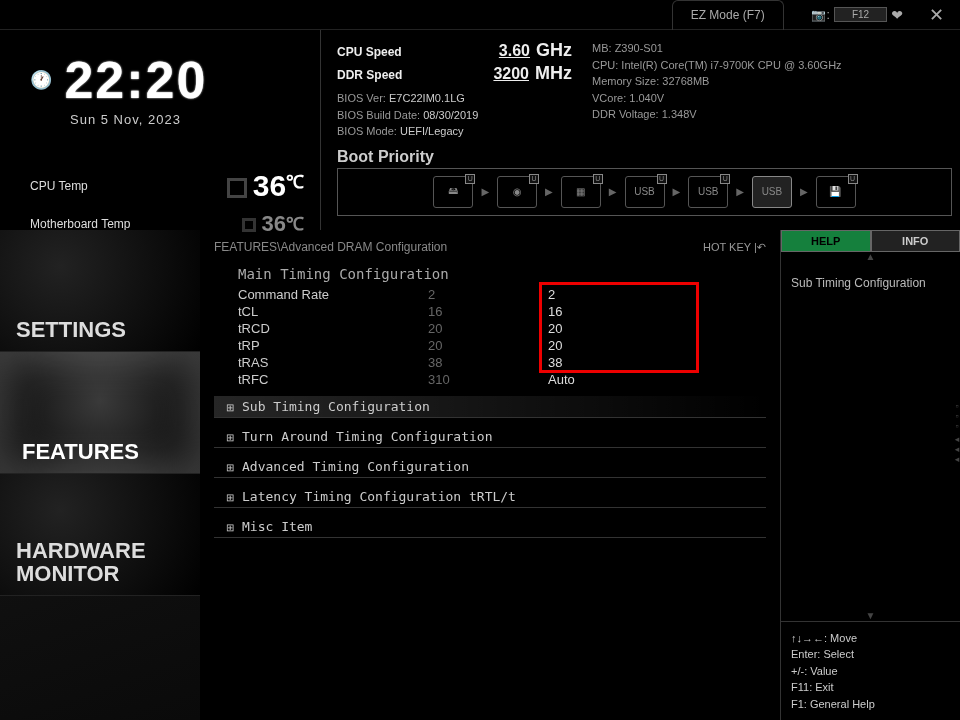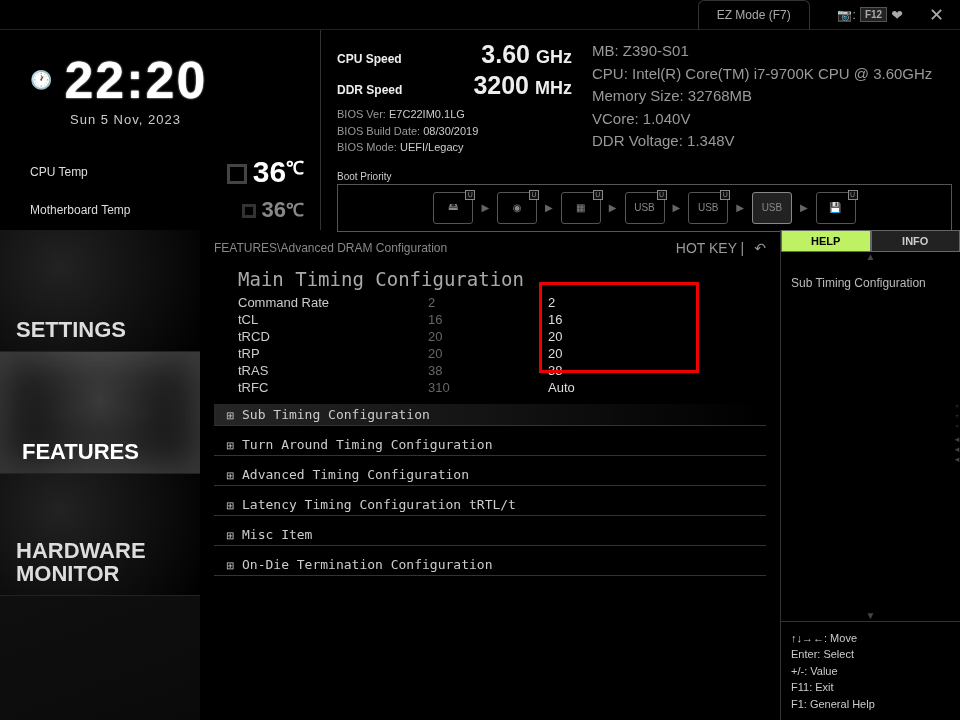--- a/index.html
+++ b/index.html
@@ -2,82 +2,82 @@
 <html><head>
 <meta charset="utf-8">
 <style>
 * { margin: 0; padding: 0; box-sizing: border-box; font-family: "Segoe UI", Arial, sans-serif; }
 body { background: #000; color: #ccc; width: 960px; height: 720px; overflow: hidden; position: relative; }
 
 
 .topbar { height: 30px; background: #000; display: flex; justify-content: flex-end; align-items: center; border-bottom: 1px solid #222; }
 .topbar-item { padding: 0 10px; height: 30px; display: flex; align-items: center; font-size: 12px; color: #aaa; }
 .ez-mode { border: 1px solid #333; border-bottom: none; border-radius: 6px 6px 0 0; padding: 4px 18px; margin-right: 18px; }
-.f12badge { border:1px solid #555; padding:1px 4px; margin:0 4px; font-weight:bold; background:#222; font-size:10px;}
+.f12badge { border:1px solid #555; padding:1px 17px; margin:0 4px; font-weight:normal; background:#222; font-size:10px;}
 .heart-icon { font-size:14px; }
 .close-x { font-size: 18px; padding: 0 16px; cursor: pointer; }
 
 
 .header { display: flex; height: 200px; }
 .header-left { width: 320px; padding: 20px 16px 10px 30px; }
 .clock-row { display:flex; align-items:center; gap:12px;}
 .clock-icon { font-size: 18px; }
 .clock { font-family: "Arial Black", sans-serif; font-size: 52px; font-weight: 900; letter-spacing: 2px; color: #fff; text-shadow: 0 0 2px #fff; }
 .datestr { font-size: 13px; color:#ccc; margin-left: 40px; margin-top:2px; letter-spacing:1px;}
-.temp-block { margin-top: 28px; text-align: center;}
+.temp-block { margin-top: 42px; text-align: center;}
 .temp-row { display:flex; justify-content:space-between; align-items:center; margin-bottom:8px;}
 .temp-label { font-size: 12px; color:#ddd; }
 .temp-val { font-family:"Arial Black",sans-serif; font-size:30px; color:#fff; font-weight:900;}
 .temp-val.small { font-size:22px; color:#888;}
 .deg { font-size:18px; vertical-align: top;}
 .sq { display:inline-block; width:20px; height:20px; border:3px solid #444; margin-right:6px; vertical-align:middle;}
 .sq.dim{ border-color:#333; width:14px; height:14px;}
 
 .header-right { flex:1; padding: 10px 8px 0 16px; border-left: 1px solid #333;}
 .speed-line { display:flex; align-items:baseline; margin-bottom:2px;}
 .speed-label { font-size: 12px; font-weight:700; color:#eee; width:130px;}
-.speed-val { font-size: 25px; font-weight:700; color:#eee; width:65px; text-align:right;}
+.speed-val { font-size: 16px; font-weight:700; color:#eee; width:65px; text-align:right;text-decoration:underline;}
 .speed-unit { font-size:18px; font-weight:700; color:#eee; margin-left:6px;}
 .sysinfo { font-family: "Consolas", monospace; font-size:11px; color:#999; margin-top:6px; line-height:1.5;}
 .sysinfo .hl{ color:#ccc;}
-.mb-block { font-family:"Consolas",monospace; font-size:15px; color:#999; line-height:1.5;}
+.mb-block { font-family:"Consolas",monospace; font-size:11px; color:#999; line-height:1.5;}
 .header-right-row { display:flex; gap:20px;}
 .header-right-col1 { width:235px;}
 .header-right-col2 { flex:1;}
-.boot-label { font-size:10px; font-weight:normal; color:#ccc; margin-top:15px;}
+.boot-label { font-size:16px; font-weight:bold; color:#ccc; margin-top:8px;}
 .boot-strip { border:1px solid #555; height:48px; margin-top:2px; display:flex; gap:8px; align-items:center; padding:0 10px; justify-content:center;}
 .boot-dev { width:40px; height:32px; border:1px solid #555; border-radius:3px; display:flex; align-items:center; justify-content:center; font-size:10px; color:#888; position:relative;}
 .boot-dev .ubadge{position:absolute; top:-3px; right:-3px; width:10px; height:10px; border:1px solid #888; font-size:7px; line-height:8px; text-align:center; background:#111;}
 .boot-arrow{ color:#666; font-size:10px;}
 
 
 .main { display:flex; height: 490px; }
 .sidebar { width: 200px; background: linear-gradient(160deg,#1a1a1a,#0a0a0a); }
 .side-item { height:122px; display:flex; flex-direction:column; justify-content:flex-end; padding:10px 16px; font-size:22px; font-weight:600; color:#ddd; border-bottom:1px solid #222; cursor:pointer; background: radial-gradient(circle at 30% 30%, #222, #000);}
 .side-item.active { color:#fff; box-shadow: inset 0 0 40px 6px rgba(255,255,255,.25); background: radial-gradient(circle at 50% 40%, #3a3a3a, #000); padding-left: 22px;}
 .side-label{ line-height:1.05;}
 
 .content { flex:1; padding: 10px 14px; position:relative;}
 .breadcrumb-row{ display:flex; justify-content:space-between; align-items:center; font-family:"Consolas",monospace; font-size:12px; color:#888; margin-bottom:12px;}
-.hotkey { font-size:14px; color:#999; display:flex; align-items:flex-start; gap:10px; cursor:pointer;}
-
-.section-title { font-family:"Consolas",monospace; font-size:19px; color:#aaa; margin:6px 0 4px 24px;}
+.hotkey { font-size:11px; color:#999; display:flex; align-items:flex-start; cursor:pointer;}
+
+.section-title { font-family:"Consolas",monospace; font-size:14px; color:#aaa; margin:6px 0 4px 24px;}
 .opt-row { display:flex; font-family:"Consolas",monospace; font-size:13px; padding:1px 0 1px 24px; align-items:center;}
 .opt-label { width:190px; color:#ccc;}
 .opt-curr { width:120px; color:#666; text-align:left;}
 .opt-val { width:120px; color:#ddd;}
 .submenu { font-family:"Consolas",monospace; font-size:13px; padding:3px 0 3px 12px; margin-top:8px; border-bottom:1px solid #333; cursor:pointer; color:#ccc;}
 .submenu.hl{ background: linear-gradient(90deg, rgba(255,255,255,.15), transparent);}
 .exp-icon{ display:inline-block; width:10px; margin-right:6px; font-size:10px;}
 
 
 .rightpanel { width:180px; border-left:1px solid #333; display:flex; flex-direction:column;}
 .tabs { display:flex; height:22px;}
 .tab { flex:1; text-align:center; font-size:11px; font-weight:bold; line-height:20px; border:1px solid #666; background:#222; cursor:pointer;}
-.tab.active{ background:#bef264; color:#000;}
+.tab.active{ background:#15803d; color:#000;}
 .help-body { flex:1; padding:14px 10px; font-family:"Consolas",monospace; font-size:12px; color:#bbb; position:relative;}
 .hint-tri{ text-align:center; color:#444; font-size:10px; line-height:10px;}
 .key-hints { border-top:1px solid #333; padding:8px 10px; font-family:"Consolas",monospace; font-size:11px; color:#ccc; line-height:1.5;}
 .dots-scroll{ position:absolute; right:-2px; top:40%; color:#444; font-size:9px; writing-mode:vertical-rl;}
 </style>
 </head>
 <body>
 
 <div class="topbar">
   <div class="topbar-item ez-mode">EZ Mode (F7)</div>
@@ -211,21 +211,20 @@
           <span class="opt-curr">310</span>
           <span class="opt-val">Auto</span>
         </div>
       </div>
     <div id="submenus">
         <div class="submenu hl"><span class="exp-icon">⊞</span>Sub Timing Configuration</div>
         <div class="submenu"><span class="exp-icon">⊞</span>Turn Around Timing Configuration</div>
         <div class="submenu"><span class="exp-icon">⊞</span>Advanced Timing Configuration</div>
         <div class="submenu"><span class="exp-icon">⊞</span>Latency Timing Configuration tRTL/t</div>
         <div class="submenu"><span class="exp-icon">⊞</span>Misc Item</div>
-        <div class="submenu"><span class="exp-icon">⊞</span>On-Die Termination Configuration</div>
       </div>
   <div style="position: absolute; border: 3px solid rgb(238, 0, 0); pointer-events: none; left: 339px; top: 52px; width: 160px; height: 91px;"></div>
     </div>
 
   <div class="rightpanel">
     <div class="tabs">
       <div class="tab active">HELP</div>
       <div class="tab">INFO</div>
     </div>
     <div class="hint-tri">▲</div>

